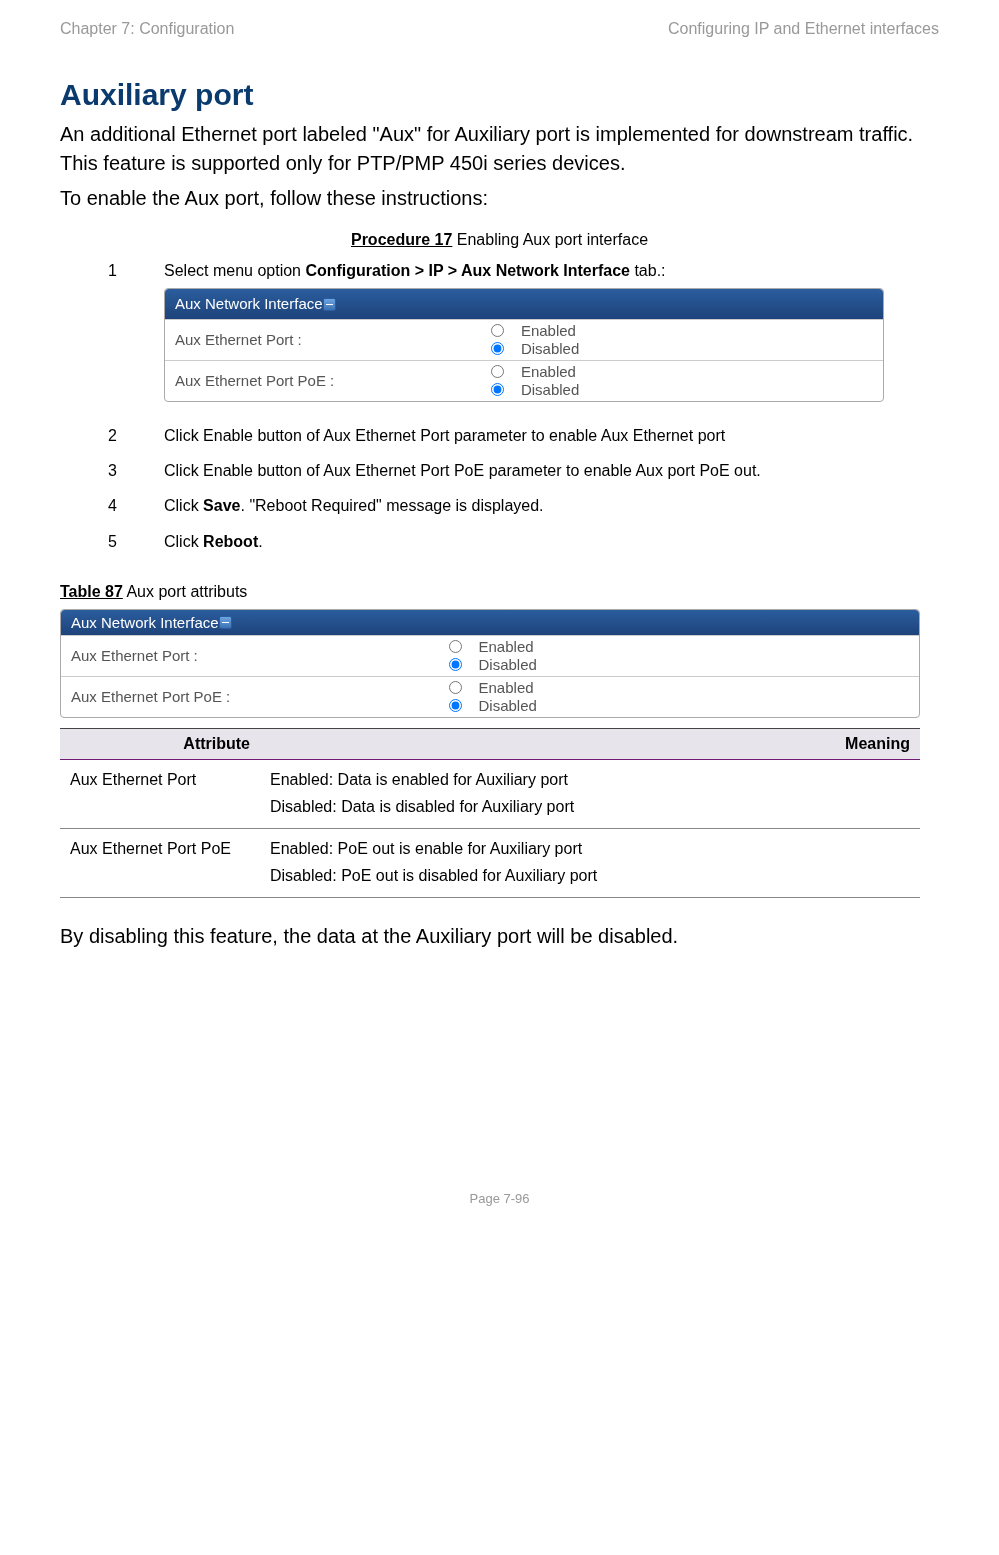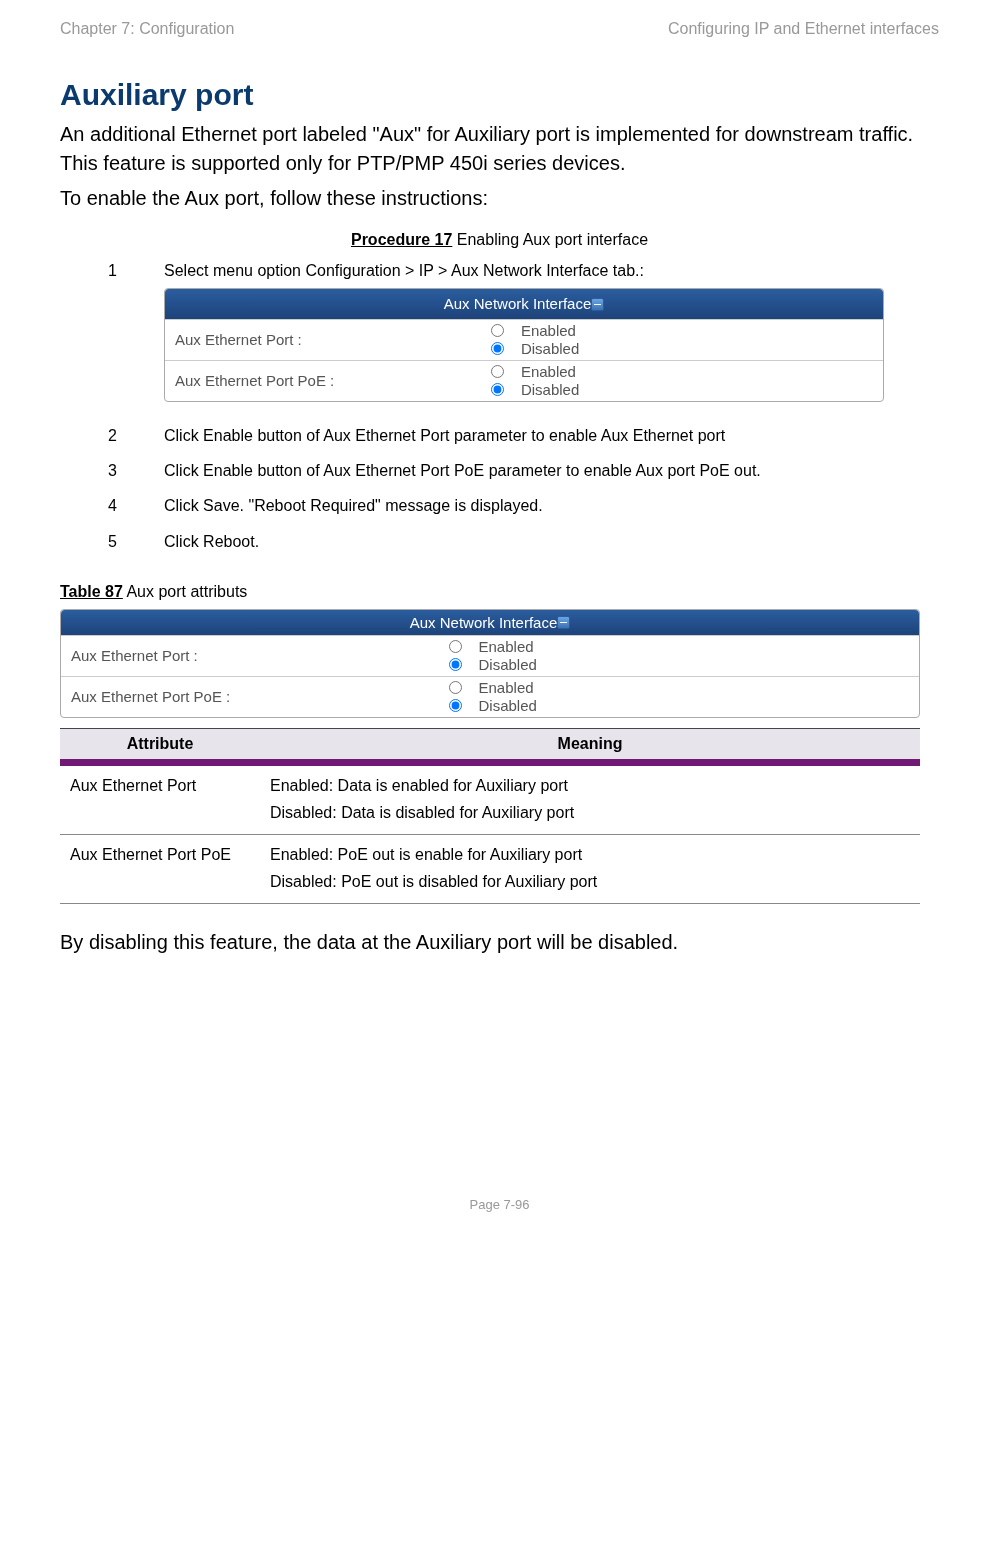--- a/index.html
+++ b/index.html
@@ -52,39 +52,39 @@
       margin-bottom: 12px;
       line-height: 1.45;
     }
     .step-number {
       width: 56px;
       flex-shrink: 0;
     }
     .step-content {
       flex: 1;
     }
-    .bold { font-weight: normal; }
+    .bold { font-weight: bold; }
     .ui-panel {
       border: 1px solid #aaa;
       border-radius: 4px;
       width: 720px;
       font-size: 15px;
       color: #555;
       margin-top: 6px;
       margin-bottom: 10px;
     }
     .ui-panel-wide {
       width: 860px;
     }
     .ui-panel-header {
       background: linear-gradient(to bottom, #2b5d9e, #1d437a);
       color: #fff;
       padding: 4px 10px;
       display: flex;
-      justify-content: center;
+      justify-content: flex-start;
       align-items: center;
       border-top-left-radius: 4px;
       border-top-right-radius: 4px;
     }
     .ui-panel-header .collapse-icon {
       width: 13px;
       height: 13px;
       background: linear-gradient(to bottom, #6da5e3, #3a72b3);
       border: 1px solid #2b5d9e;
       border-radius: 2px;
@@ -132,25 +132,25 @@
     .table-caption .table-num {
       font-weight: bold;
       text-decoration: underline;
     }
     .attr-table {
       width: 860px;
       border-collapse: collapse;
       margin-top: 4px;
     }
     .attr-table th {
-      text-align: center;
+      text-align: right;
       font-weight: bold;
       background: #e7e4ec;
       border-top: 1px solid #444;
-      border-bottom: 7px solid #701a75;
+      border-bottom: 1px solid #701a75;
       padding: 6px 10px;
       margin-left: 10px;
     }
     .attr-table td {
       vertical-align: top;
       padding: 6px 10px 8px 10px;
       border-bottom: 1px solid #888;
       line-height: 1.7;
     }
     .attr-table .col-attr { width: 200px; }

